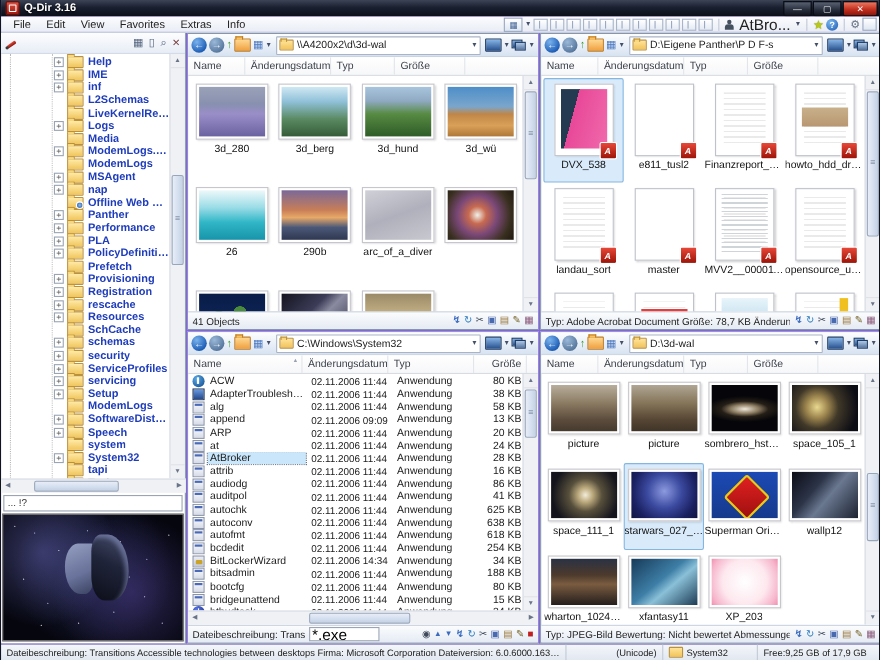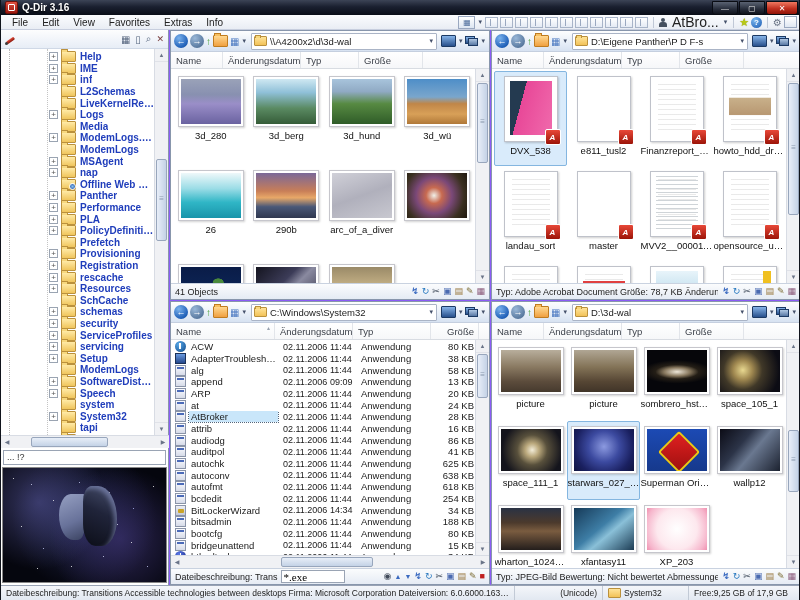--- a/index.html
+++ b/index.html
@@ -171,21 +171,21 @@
   .dsize{width:44px;flex:none;font-size:9.5px;text-align:right;padding-right:4px;box-sizing:border-box;}
   .pstatus{height:15px;flex:none;background:linear-gradient(#fbfcfd,#e5ebf4);border-top:1px solid #c9d2e0;
     display:flex;align-items:center;padding:0 4px;overflow:hidden;}
   .pstatus .stext{font-size:9px;color:#222;white-space:nowrap;overflow:hidden;flex:1;}
   .sicons{display:flex;align-items:center;gap:3px;margin-left:4px;}
   .sic{font-size:9px;color:#55657e;line-height:1;}
   .i-stop{color:#c02020;}.i-cut{color:#3a4656;}.i-flash{color:#3a6ac0;font-weight:bold;}
   .i-refresh{color:#2a7ac0;}.i-up,.i-down{font-size:7px;color:#3a6ac0;}
   .i-find{color:#404a5a;}.i-edit{color:#7a6a30;}.i-grid{color:#8a5a7a;}
   .i-copy{color:#4a6ab0;}.i-paste{color:#9a7a40;}
-  .filterbox{width:58px;height:11px;border:1px solid #9aa4b4;font-size:11px;font-family:Liberation Serif, serif;padding:0 2px;margin-left:3px;flex:none;}
+  .filterbox{width:58px;height:11px;border:1px solid #9aa4b4;font-size:14px;font-family:Liberation Sans, sans-serif;padding:0 2px;margin-left:3px;flex:none;}
 
   
   .statusbar{position:absolute;left:0;top:585px;width:800px;height:15px;box-sizing:border-box;
     background:linear-gradient(#f4f6fa,#e2e8f1);border-top:1px solid #98a2b4;display:flex;align-items:center;}
   .sseg{height:100%;display:flex;align-items:center;border-right:1px solid #c2cad6;padding:0 5px;
     box-sizing:border-box;overflow:hidden;white-space:nowrap;}
   .sseg .t{font-size:8.5px;color:#222;overflow:hidden;text-overflow:ellipsis;}
   .sseg.s1{flex:1;}
   .sseg.s2{width:88px;justify-content:flex-end;}
   .sseg.s3{width:86px;}

